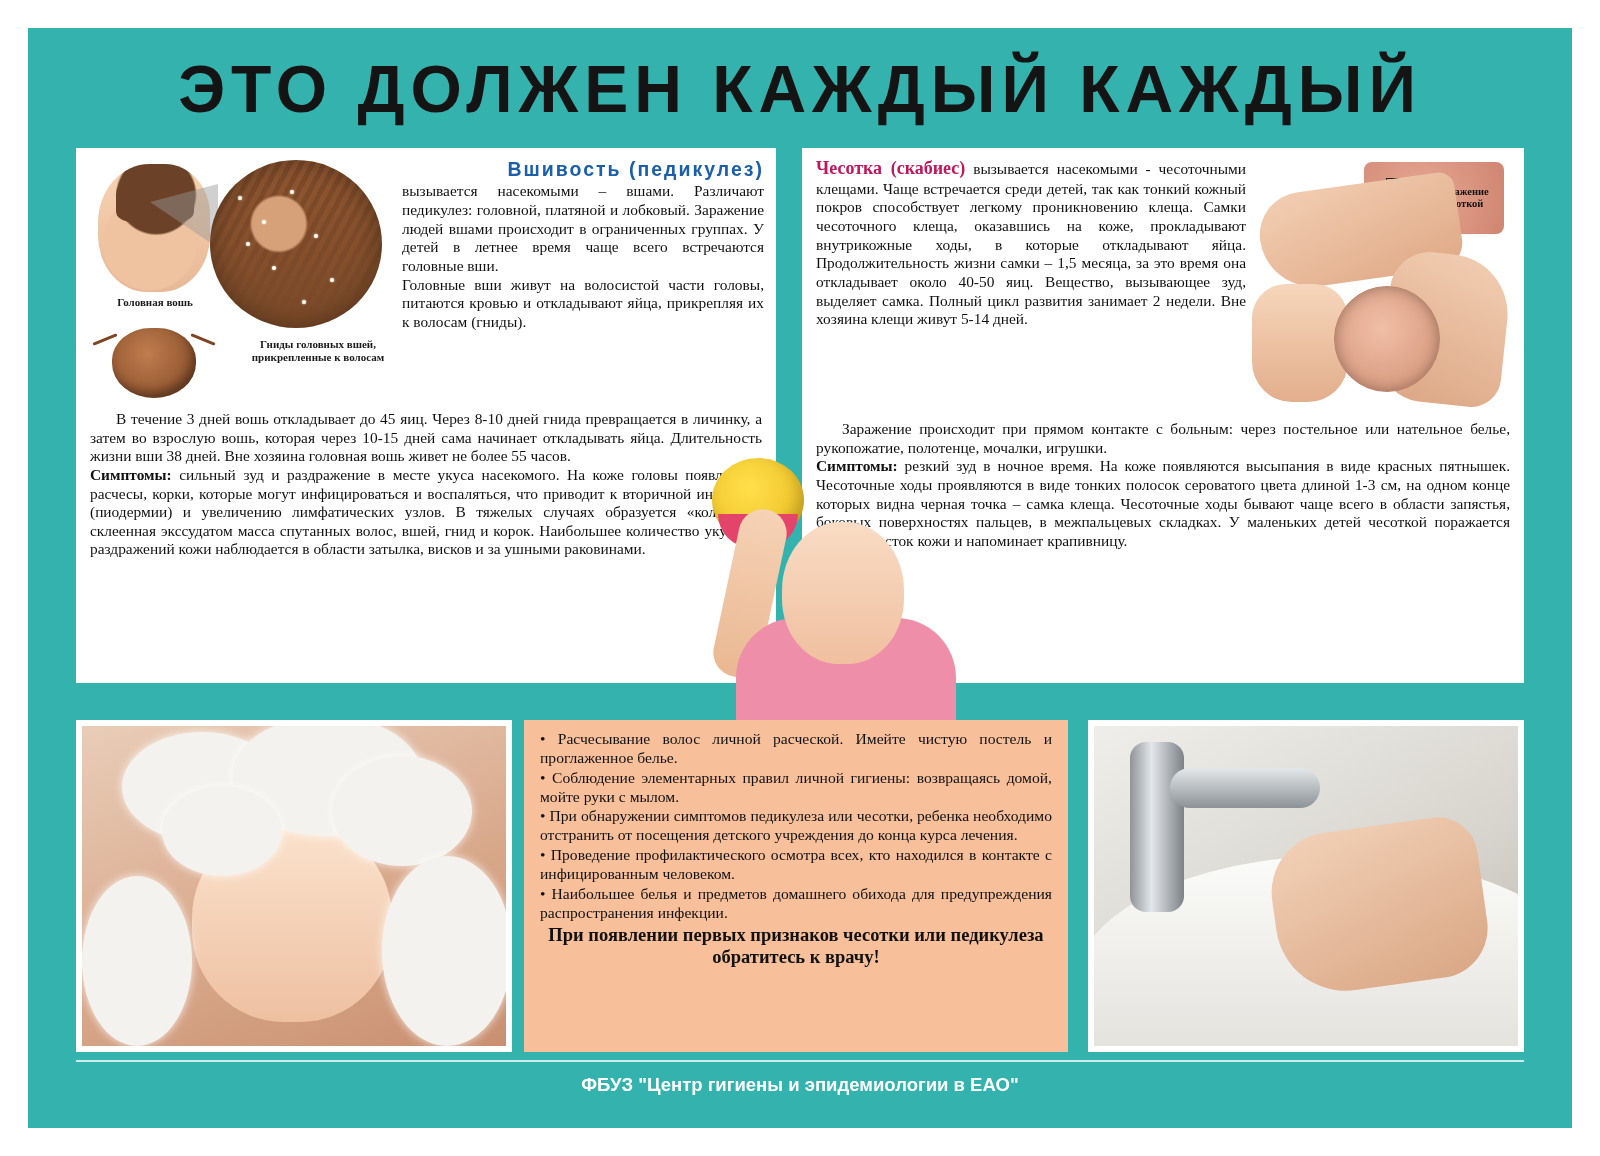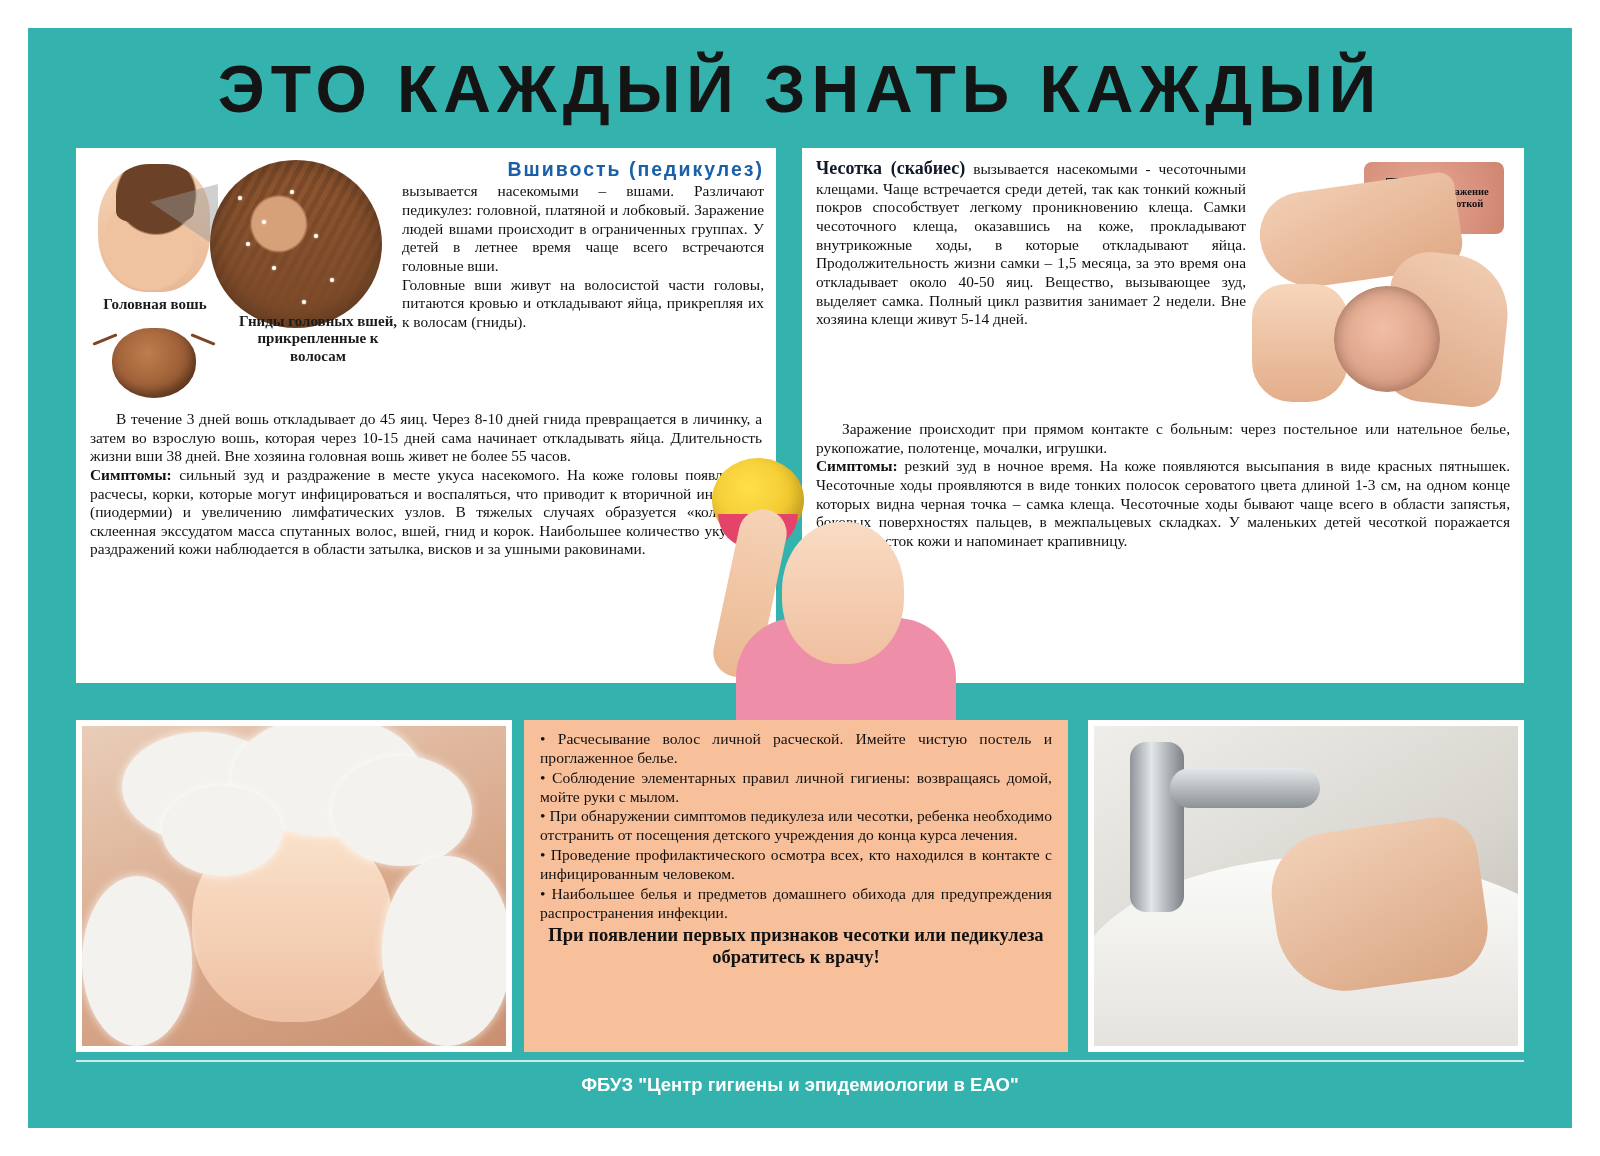--- a/index.html
+++ b/index.html
@@ -64,28 +64,28 @@
   }
   .lice-figure {
     position: absolute;
     left: 0; top: 0;
     width: 300px;
     height: 252px;
   }
   .fig-caption {
     position: absolute;
     font-family: "Liberation Serif", serif;
-    font-size: 15px;
+    font-size: 11px;
     color: #1b1b1b;
     font-weight: bold;
     text-align: center;
     line-height: 1.15;
   }
   .cap-louse { left: 10px; top: 138px; width: 110px; }
-  .cap-nits  { left: 148px; top: 155px; width: 160px; font-weight: bold; }
+  .cap-nits  { left: 148px; top: 180px; width: 160px; font-weight: bold; }
 
   .art-boy {
     position: absolute;
     left: 8px; top: 6px;
     width: 112px; height: 128px;
     border-radius: 46% 40% 44% 44%;
     background:
       radial-gradient(circle at 52% 24%, #6b4228 0 34%, rgba(107,66,40,0) 36%),
       radial-gradient(circle at 46% 62%, #f0c3a0 0 46%, rgba(240,195,160,0) 48%),
       linear-gradient(#f6d4b4, #e8b896);
@@ -183,21 +183,21 @@
     min-height: 258px;
   }
   .scab-text {
     width: 430px;
     float: left;
   }
   .scab-title {
     font-family: "Liberation Serif", serif;
     font-weight: bold;
     font-size: 18px;
-    color: #0f172a;
+    color: #be185d;
   }
   .scab-art {
     position: absolute;
     right: 0; top: 0;
     width: 262px; height: 256px;
   }
   .skin-patch {
     position: absolute;
     border-radius: 8px;
     background:
@@ -454,21 +454,21 @@
     height: 2px;
     background: #ffffff;
     opacity: .75;
   }
 </style>
 </head>
 <body>
 
 <div class="poster">
 
-  <div class="title">ЭТО КАЖДЫЙ ЗНАТЬ КАЖДЫЙ</div>
+  <div class="title">ЭТО ДОЛЖЕН КАЖДЫЙ КАЖДЫЙ</div>
 
   <div class="top-row">
 
     <div class="panel panel-left">
 
       <div class="lice-head">
 
         <div class="lice-figure">
           <div class="art-boy"></div>
           <div class="art-cone"></div>

